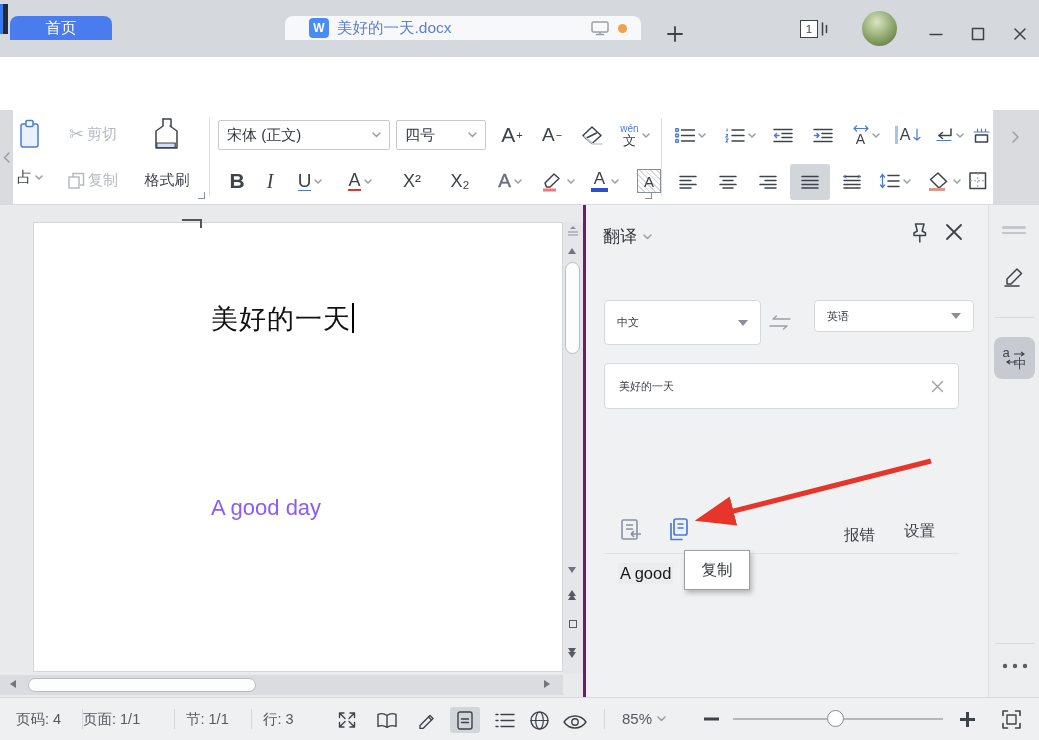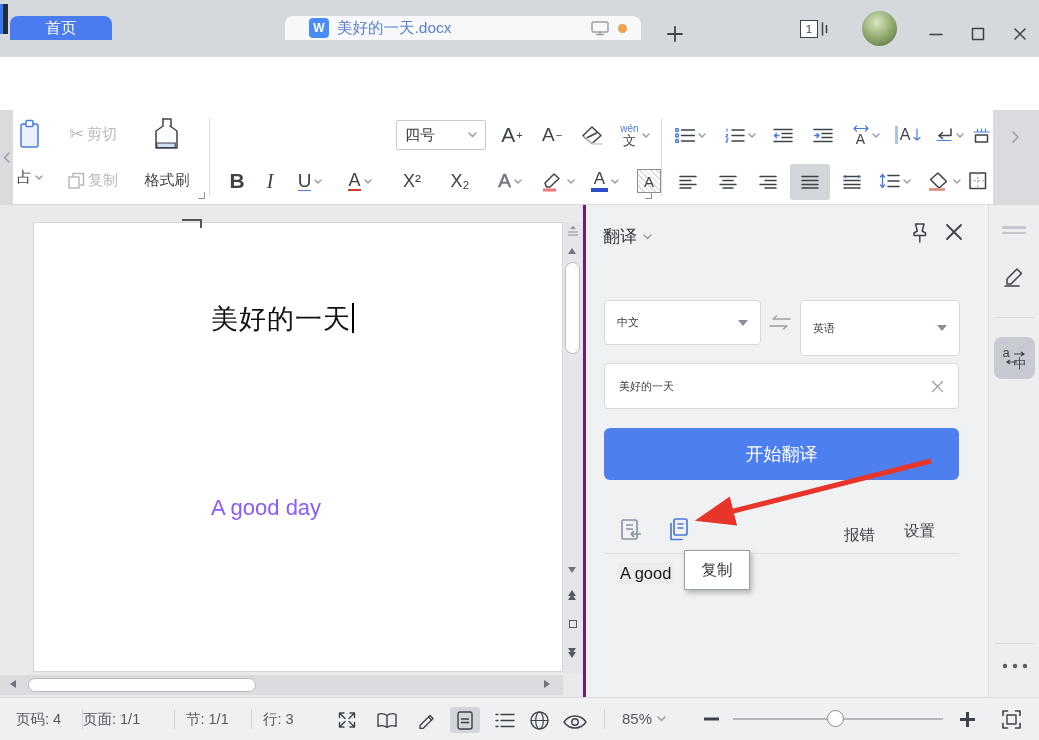--- a/index.html
+++ b/index.html
@@ -257,20 +257,28 @@
         <path d="M12 2v7l-7 5v17h21V14l-7-5" class="s"></path>
         <path d="M5.8 26h18.4v4.5H5.8z" style="fill:#cfe0f7;stroke:#3e434a;stroke-width:1.2"></path>
       </svg>
   </div>
   <div class="rb" style="left:134px;top:56px;width:66px;height:28px">
       <span>格式刷</span>
     </div>
   <div class="corner" style="left:198px;top:82px"></div>
   <div class="ab sep" style="left:209px;top:8px;width:1px;height:78px"></div>
 
+  <div class="selbox" style="left:218px;top:10px;width:172px">
+    <span>宋体 (正文)</span>
+    <span class="cv">
+        <svg width="9" height="6">
+          <path d="M1 1l3.5 3.5L8 1" class="sg"></path>
+        </svg>
+      </span>
+  </div>
   <div class="selbox" style="left:396px;top:10px;width:90px">
     <span>四号</span>
     <span class="cv">
         <svg width="9" height="6">
           <path d="M1 1l3.5 3.5L8 1" class="sg"></path>
         </svg>
       </span>
   </div>
   <div class="rb" style="left:494px;top:8px;width:36px;height:34px;font-size:21px">
       <span>A</span>
@@ -525,37 +533,34 @@
 
   <div class="pfield" style="left:18px;top:95px;width:157px;height:45px;padding:0 12px">
     <span>中文</span>
     <span style="margin-left:auto" class="solidcaret"></span>
   </div>
   <div class="ab" style="left:182px;top:110px">
       <svg width="24" height="15">
         <path d="M5 4h17M5 4l3.5-3M19 11H2M19 11l-3.5 3" class="sg" style="stroke-width:1.3"></path>
       </svg>
     </div>
-  <div class="pfield" style="left:214px;top:95px;width:160px;height:56px;padding:8px 12px">
+  <div class="pfield" style="left:228px;top:95px;width:160px;height:32px;padding:8px 12px">
     <span>英语</span>
     <span style="margin-left:auto" class="solidcaret"></span>
   </div>
 
   <div class="pfield" style="left:18px;top:158px;width:355px;height:46px;padding:0 14px;color:#3c4046">
     <span>美好的一天</span>
     <span style="margin-left:auto">
         <svg width="13" height="13">
           <path d="M1.5 1.5l10 10M11.5 1.5l-10 10" class="sg" style="stroke-width:1.3"></path>
         </svg>
       </span>
   </div>
 
-  <div class="pbtn">
-      <span>开始翻译</span>
-    </div>
 
   <div class="ab" style="left:32px;top:312px">
       <svg width="26" height="26">
         <rect x="4" y="3" width="15" height="19" rx="1.5" style="fill:none;stroke:#8a92a2;stroke-width:1.6"></rect>
         <path d="M8 8h7M8 12h7" style="fill:none;stroke:#8a92a2;stroke-width:1.6"></path>
         <path d="M23 17H13M13 17l3-3M13 17l3 3" style="fill:none;stroke:#8a92a2;stroke-width:1.6"></path>
       </svg>
     </div>
   <div class="ab" style="left:80px;top:312px">
       <svg width="24" height="26">

